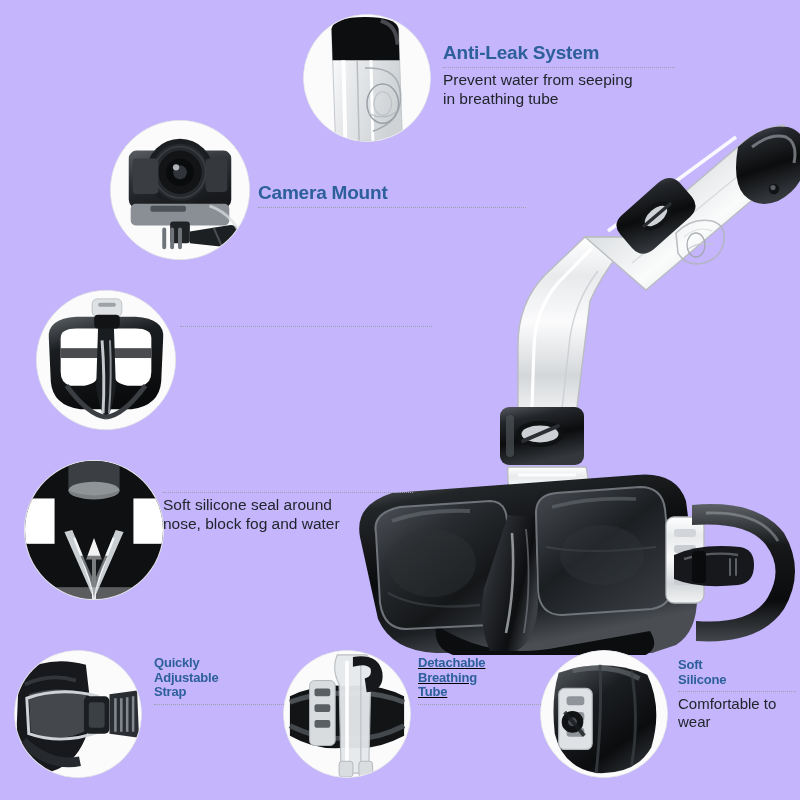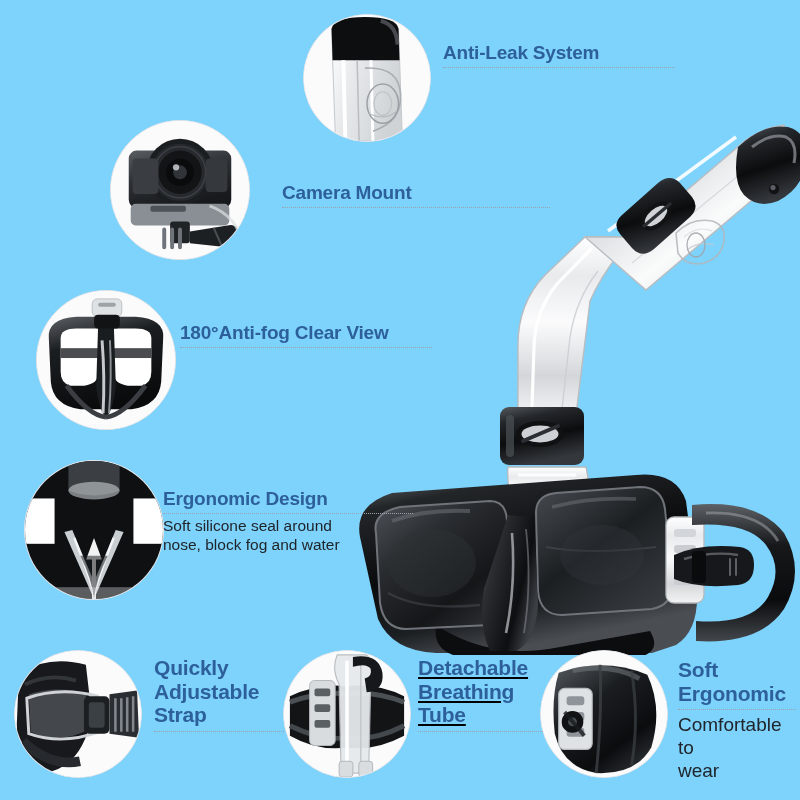--- a/index.html
+++ b/index.html
@@ -9,49 +9,49 @@
     height: 800px;
     overflow: hidden;
     background: #ffffff;
     font-family: "Liberation Sans", sans-serif;
   }
 
   #page {
     position: relative;
     width: 800px;
     height: 800px;
-    background: #7dd3fc;
+    background: #c4b5fd;
   }
 
   
   .feature { position: absolute; }
 
   .feature-title {
     color: #2d5f9a;
     font-weight: bold;
     font-size: 19px;
     line-height: 1.12;
     letter-spacing: -0.2px;
     white-space: pre-line;
   }
-  .feature-title.small { font-size: 21px; }
+  .feature-title.small { font-size: 13px; }
 
   .divider {
     height: 0;
     border-top: 1.5px dotted #9aa3ad;
     margin: 4px 0 3px 0;
   }
 
   .feature-desc {
     color: #20252b;
     font-size: 15.5px;
     line-height: 1.22;
     white-space: pre-line;
   }
-  .feature-desc.small { font-size: 19px; }
+  .feature-desc.small { font-size: 15px; }
 
   
   .thumb {
     position: absolute;
     border-radius: 50%;
     background: #fbfbfc;
     border: 1px solid #e2e4e7;
     overflow: hidden;
   }
   .thumb svg { display: block; width: 100%; height: 100%; }
@@ -228,20 +228,22 @@
 
       <path d="M62 54 Q96 52 98 80 Q100 108 70 118" fill="none" stroke="#a9aeb3" stroke-width="1.6"></path>
       <ellipse cx="80" cy="90" rx="16" ry="20" fill="none" stroke="#9aa0a6" stroke-width="1.5"></ellipse>
       <ellipse cx="80" cy="90" rx="9" ry="12" fill="none" stroke="#bcc1c6" stroke-width="1.2"></ellipse>
       <path d="M66 100 Q82 108 94 98" fill="none" stroke="#b5babf" stroke-width="1.2"></path>
     </svg>
   </div>
   <div class="feature" style="left:443px; top:42px; width:232px;">
     <div class="feature-title">Anti-Leak System</div>
     <div class="divider"></div>
+    <div class="feature-desc">Prevent water from seeping
+in breathing tube</div>
   </div>
 
   <div class="thumb" style="left:110px; top:120px; width:140px; height:140px;">
     <svg viewBox="0 0 140 140" xmlns="http://www.w3.org/2000/svg">
       <defs>
         <linearGradient id="t2g" x1="0" y1="0" x2="0.4" y2="1">
           <stop offset="0%" stop-color="#595d62"></stop>
           <stop offset="50%" stop-color="#2c3034"></stop>
           <stop offset="100%" stop-color="#17191c"></stop>
         </linearGradient>
@@ -267,21 +269,21 @@
 
       <rect x="60" y="102" width="20" height="22" rx="3" fill="#202326"></rect>
       <path d="M54 110 L54 128 M62 110 L62 128 M70 110 L70 128" stroke="#6f747a" stroke-width="4" stroke-linecap="round"></path>
 
       <path d="M80 112 L118 106 Q128 104 128 112 L128 122 Q128 130 118 128 L80 124 Z" fill="#1d2023"></path>
       <path d="M104 108 L112 126" stroke="#6b7076" stroke-width="2" opacity="0.6"></path>
 
       <path d="M100 86 Q128 96 134 126" fill="none" stroke="#dcdfe2" stroke-width="3" opacity="0.7"></path>
     </svg>
   </div>
-  <div class="feature" style="left:258px; top:182px; width:268px;margin-left:24px;">
+  <div class="feature" style="left:258px; top:182px; width:268px;">
     <div class="feature-title">Camera Mount</div>
     <div class="divider"></div>
   </div>
 
   <div class="thumb" style="left:36px; top:290px; width:140px; height:140px;">
     <svg viewBox="0 0 140 140" xmlns="http://www.w3.org/2000/svg">
       <defs>
         <linearGradient id="t3g" x1="0" y1="0" x2="0.3" y2="1">
           <stop offset="0%" stop-color="#5c6166"></stop>
           <stop offset="35%" stop-color="#1b1e21"></stop>
@@ -305,21 +307,20 @@
       <path d="M66 50 Q69 88 67 124" fill="none" stroke="#c5c9cd" stroke-width="3"></path>
       <path d="M74 50 Q76 88 73 124" fill="none" stroke="#8c9197" stroke-width="2"></path>
 
       <path d="M30 96 Q52 126 70 128" fill="none" stroke="#3a3e43" stroke-width="5"></path>
       <path d="M110 96 Q88 126 70 128" fill="none" stroke="#3a3e43" stroke-width="5"></path>
 
       <rect x="58" y="24" width="26" height="14" rx="4" fill="#111315"></rect>
     </svg>
   </div>
   <div class="feature" style="left:180px; top:322px; width:252px;">
-    <div class="feature-title">180°Anti-fog Clear View</div>
     <div class="divider"></div>
   </div>
 
   <div class="thumb" style="left:24px; top:460px; width:140px; height:140px;">
     <svg viewBox="0 0 140 140" xmlns="http://www.w3.org/2000/svg">
       <rect width="140" height="140" fill="#fbfbfc"></rect>
 
       <rect x="0" y="0" width="140" height="140" fill="#0e1012"></rect>
 
       <rect x="0" y="38" width="30" height="46" fill="#ffffff"></rect>
@@ -332,21 +333,20 @@
       <path d="M50 78 Q62 108 70 134 Q78 108 90 78" fill="none" stroke="#f3f5f6" stroke-width="2.4"></path>
 
       <path d="M70 78 L78 100 L72 100 L72 140 L68 140 L68 100 L62 100 Z" fill="#ffffff" opacity="0.95"></path>
 
       <path d="M56 96 Q68 120 70 140 Q72 120 84 96" fill="#1a1d20" opacity="0.55"></path>
 
       <rect x="0" y="128" width="140" height="12" fill="#e9ebed" opacity="0.35"></rect>
     </svg>
   </div>
   <div class="feature" style="left:163px; top:488px; width:250px;">
-    <div class="feature-title">Ergonomic Design</div>
     <div class="divider"></div>
     <div class="feature-desc">Soft silicone seal around
 nose, block fog and water</div>
   </div>
 
   <div class="thumb" style="left:14px; top:650px; width:128px; height:128px;">
     <svg viewBox="0 0 128 128" xmlns="http://www.w3.org/2000/svg">
       <rect width="128" height="128" fill="#fbfbfc"></rect>
 
       <path d="M4 22 Q36 4 72 14 L78 66 Q68 118 30 124 Q0 112 2 70 Z" fill="#17191c"></path>
@@ -425,19 +425,19 @@
       <rect x="26" y="62" width="18" height="9" rx="3" fill="#8f949a"></rect>
       <rect x="26" y="78" width="18" height="9" rx="3" fill="#8f949a"></rect>
 
       <circle cx="32" cy="72" r="11" fill="#101214"></circle>
       <circle cx="32" cy="72" r="4.5" fill="#494e53"></circle>
       <path d="M24 62 L44 86" stroke="#1a1d20" stroke-width="4" opacity="0.8"></path>
     </svg>
   </div>
   <div class="feature" style="left:678px; top:658px; width:118px;">
     <div class="feature-title small">Soft
-Ergonomic</div>
+Silicone</div>
     <div class="divider"></div>
     <div class="feature-desc small">Comfortable to
 wear</div>
   </div>
 
 </div>
 
 </body></html>

